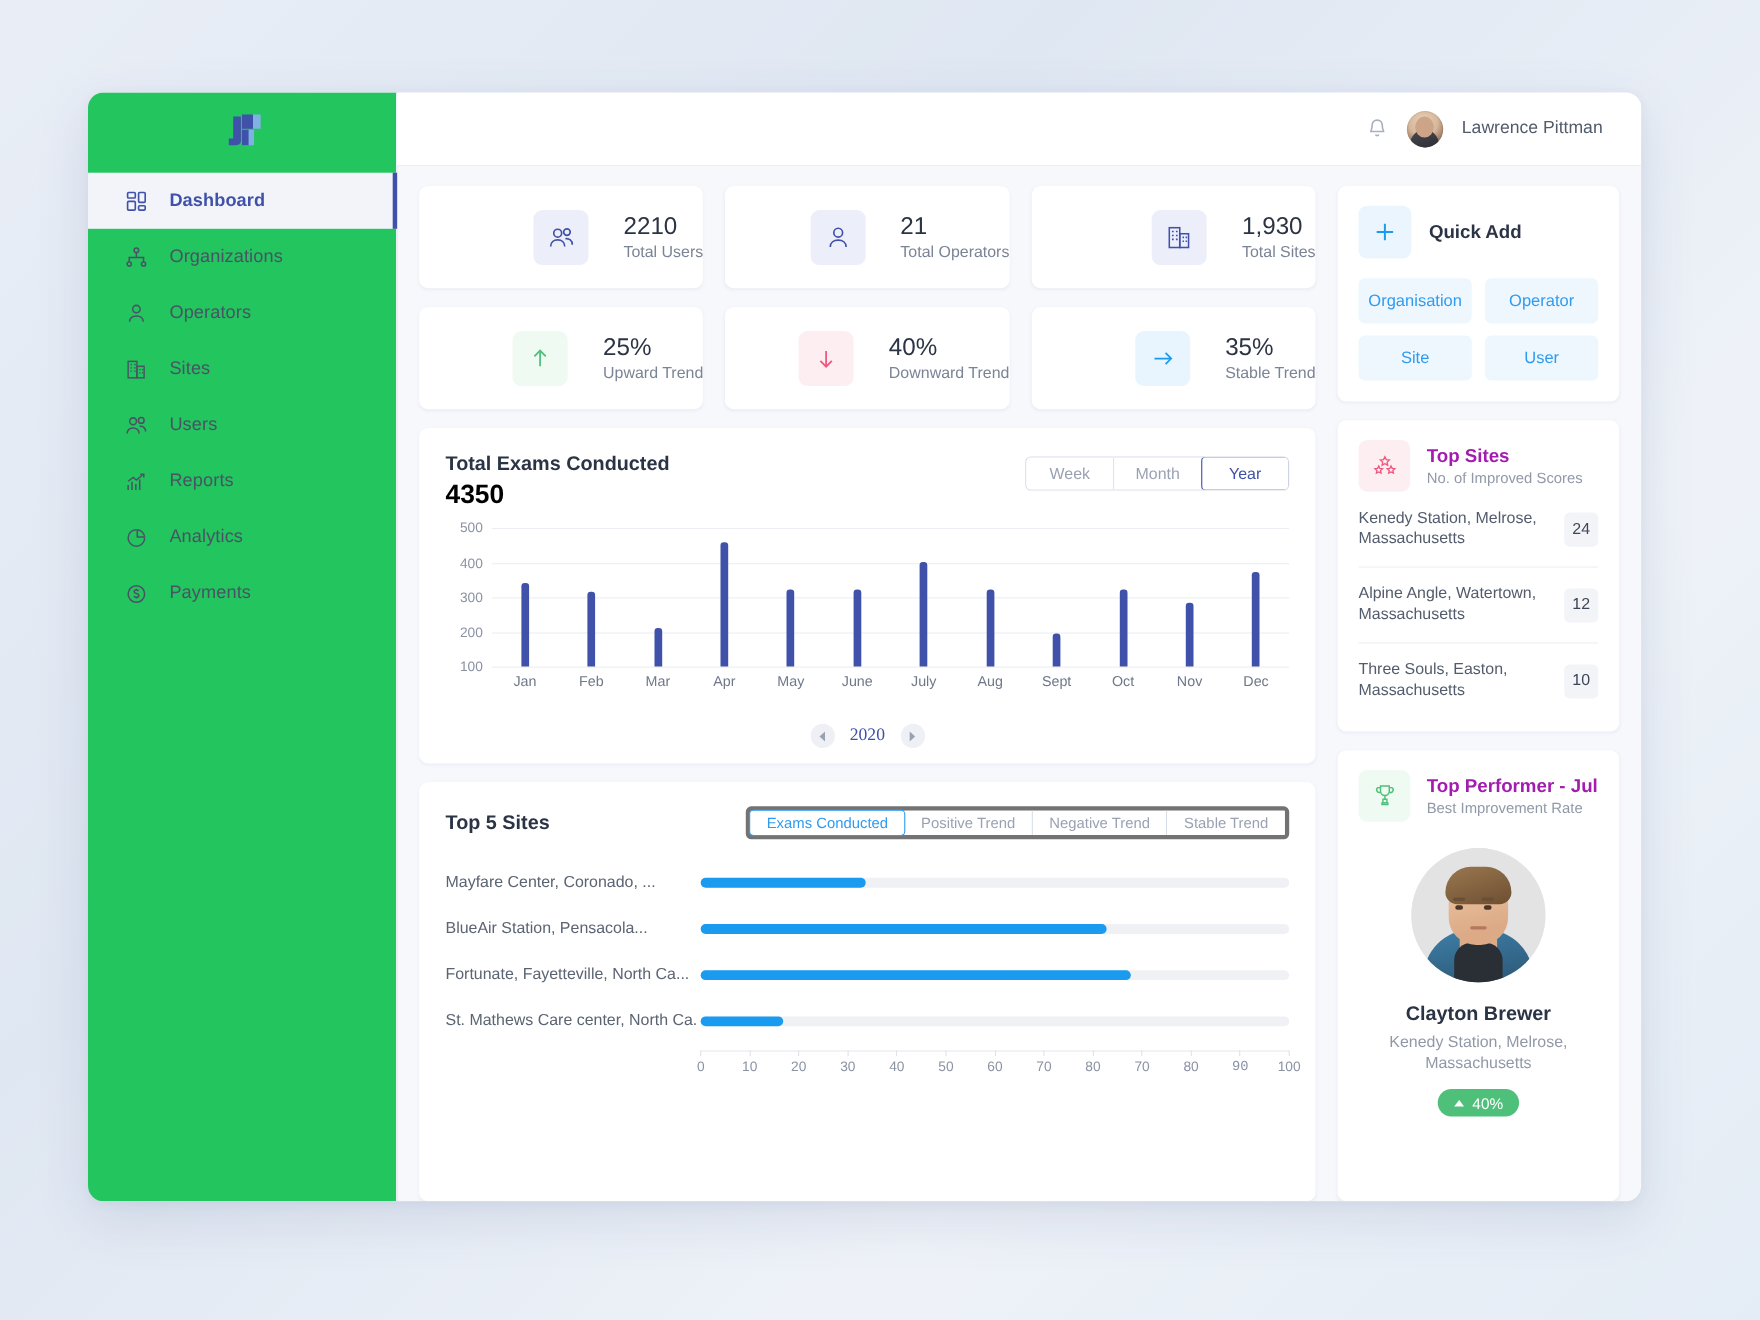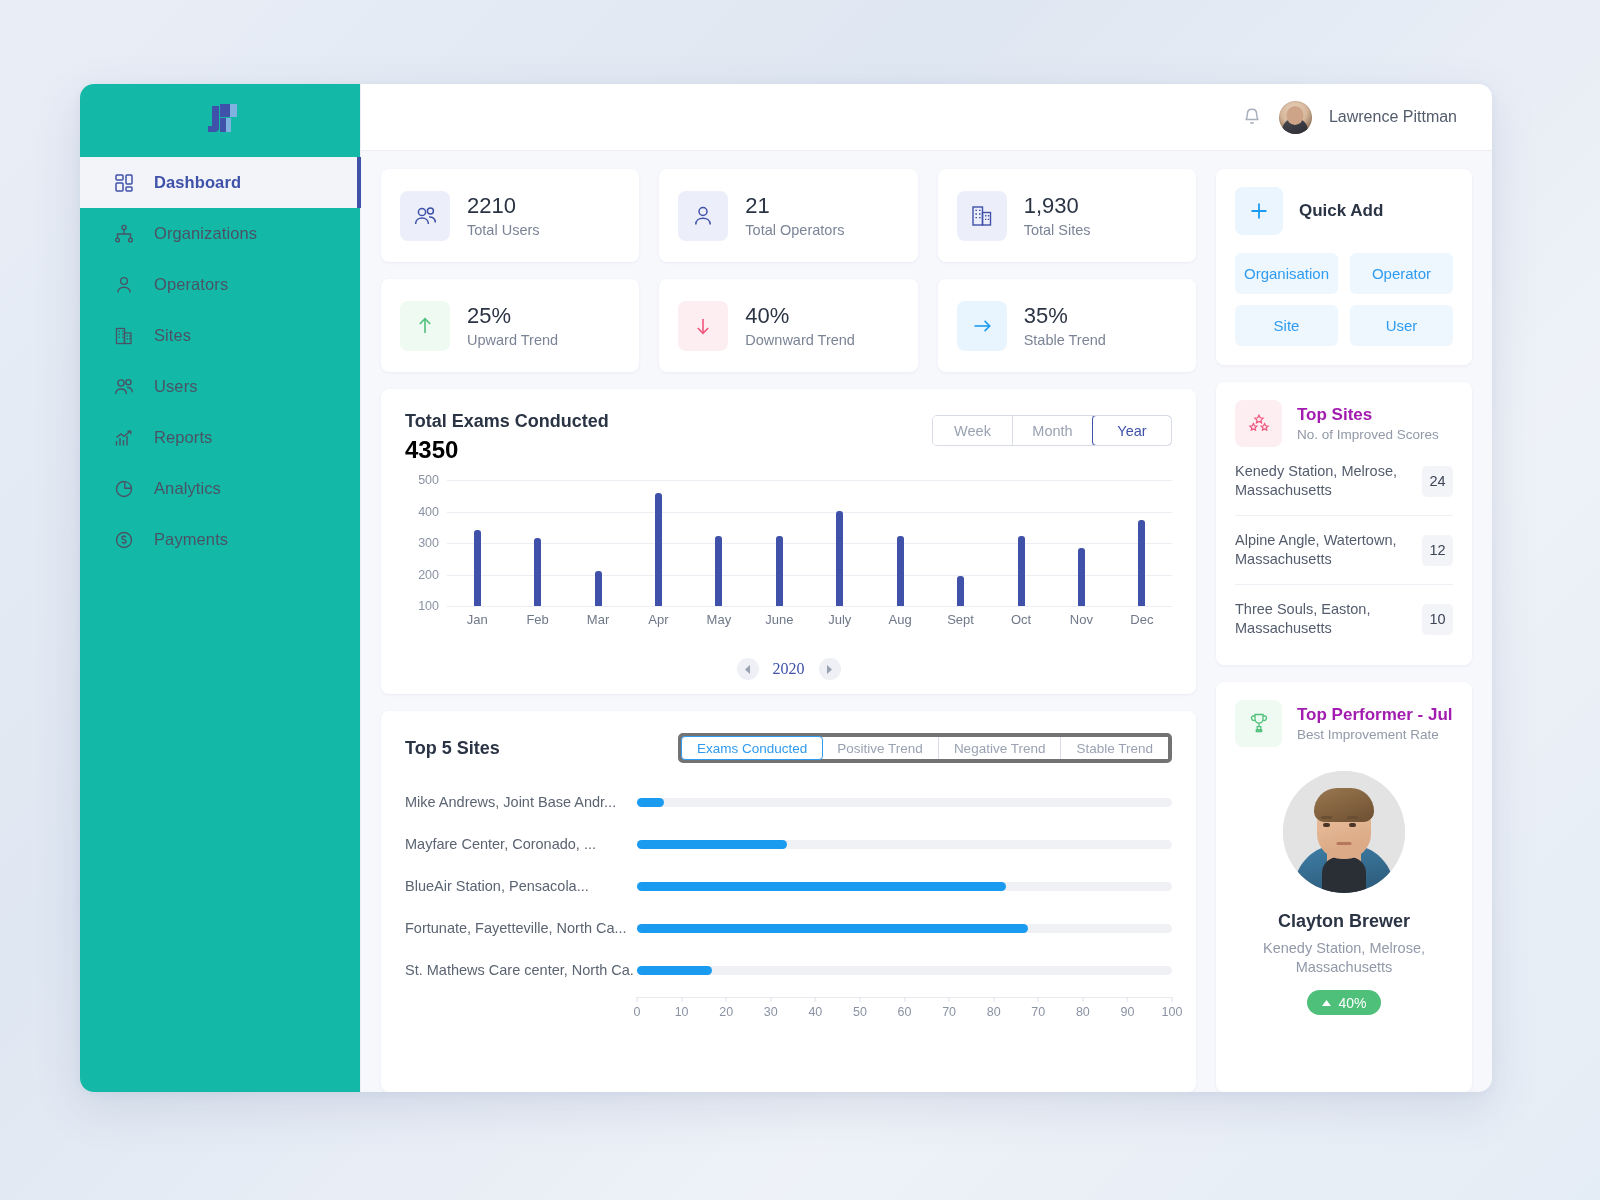--- a/index.html
+++ b/index.html
@@ -20,21 +20,21 @@
     background: #f7f8fc;
     border-radius: 14px;
     box-shadow: 0 16px 48px rgba(60,80,130,0.13), 0 2px 10px rgba(60,80,130,0.06);
     overflow: hidden;
     display: flex;
   }
 
   
   .sidebar {
     width: 281px; height: 100%;
-    background: #14b8a6;
+    background: #22c55e;
     border-right: 1px solid #eceef5;
     display: flex; flex-direction: column;
     flex: 0 0 281px;
   }
   .logo-area {
     height: 67px;
     display: flex; align-items: center; justify-content: center;
   }
   .logo-mark { width: 42px; height: 40px; }
   .nav { margin-top: 6px; display: flex; flex-direction: column; }
@@ -96,22 +96,23 @@
 
   .card {
     background: #fff; border-radius: 8px;
     box-shadow: 0 1px 3px rgba(70,90,140,0.07);
   }
 
   
   .stats-row { display: flex; gap: 20px; }
   .stat-card {
     flex: 1; height: 93px;
-    display: flex; align-items: center; gap: 17px;
+    display: flex; align-items: center; gap: 32px;
     padding-left: 19px;
+    justify-content: flex-end;
   }
   .stat-icon {
     width: 50px; height: 50px; border-radius: 8px;
     display: flex; align-items: center; justify-content: center;
     flex: 0 0 50px;
   }
   .stat-value { font-size: 22px; color: #2b3445; line-height: 1.22; }
   .stat-label { font-size: 14.5px; color: #7b8496; margin-top: 2px; }
 
   
@@ -611,26 +612,20 @@
           <div class="top5-head">
             <div class="top5-title">Top 5 Sites</div>
             <div class="seg2">
               <button class="seg2-btn active">Exams Conducted</button>
               <button class="seg2-btn">Positive Trend</button>
               <button class="seg2-btn">Negative Trend</button>
               <button class="seg2-btn">Stable Trend</button>
             </div>
           </div>
           <div class="hbars" id="hbars">
-              <div class="hbar-row">
-                <div class="hbar-label">Mike Andrews, Joint Base Andr...</div>
-                <div class="hbar-track" style="background: rgb(240, 241, 244);">
-                  <div class="hbar-fill" style="width: 5%; background: rgb(26, 155, 240);"></div>
-                </div>
-              </div>
               <div class="hbar-row">
                 <div class="hbar-label">Mayfare Center, Coronado, ...</div>
                 <div class="hbar-track" style="background: rgb(240, 241, 244);">
                   <div class="hbar-fill" style="width: 28%; background: rgb(26, 155, 240);"></div>
                 </div>
               </div>
               <div class="hbar-row">
                 <div class="hbar-label">BlueAir Station, Pensacola...</div>
                 <div class="hbar-track" style="background: rgb(240, 241, 244);">
                   <div class="hbar-fill" style="width: 69%; background: rgb(26, 155, 240);"></div>
@@ -667,21 +662,21 @@
               <div class="htick-lab" style="left: 50%;">60</div>
               <div class="htick" style="left: 58.3333%;"></div>
               <div class="htick-lab" style="left: 58.3333%;">70</div>
               <div class="htick" style="left: 66.6667%;"></div>
               <div class="htick-lab" style="left: 66.6667%;">80</div>
               <div class="htick" style="left: 75%;"></div>
               <div class="htick-lab" style="left: 75%;">70</div>
               <div class="htick" style="left: 83.3333%;"></div>
               <div class="htick-lab" style="left: 83.3333%;">80</div>
               <div class="htick" style="left: 91.6667%;"></div>
-              <div class="htick-lab" style="left: 91.6667%;">90</div>
+              <div class="htick-lab" style="left: 91.6667%; font-family: Liberation Mono, monospace;">90</div>
               <div class="htick" style="left: 100%;"></div>
               <div class="htick-lab" style="left: 100%;">100</div>
             </div>
         </section>
 
       </div>
 
       <div class="col-right">
 
         <section class="card quick-add">

